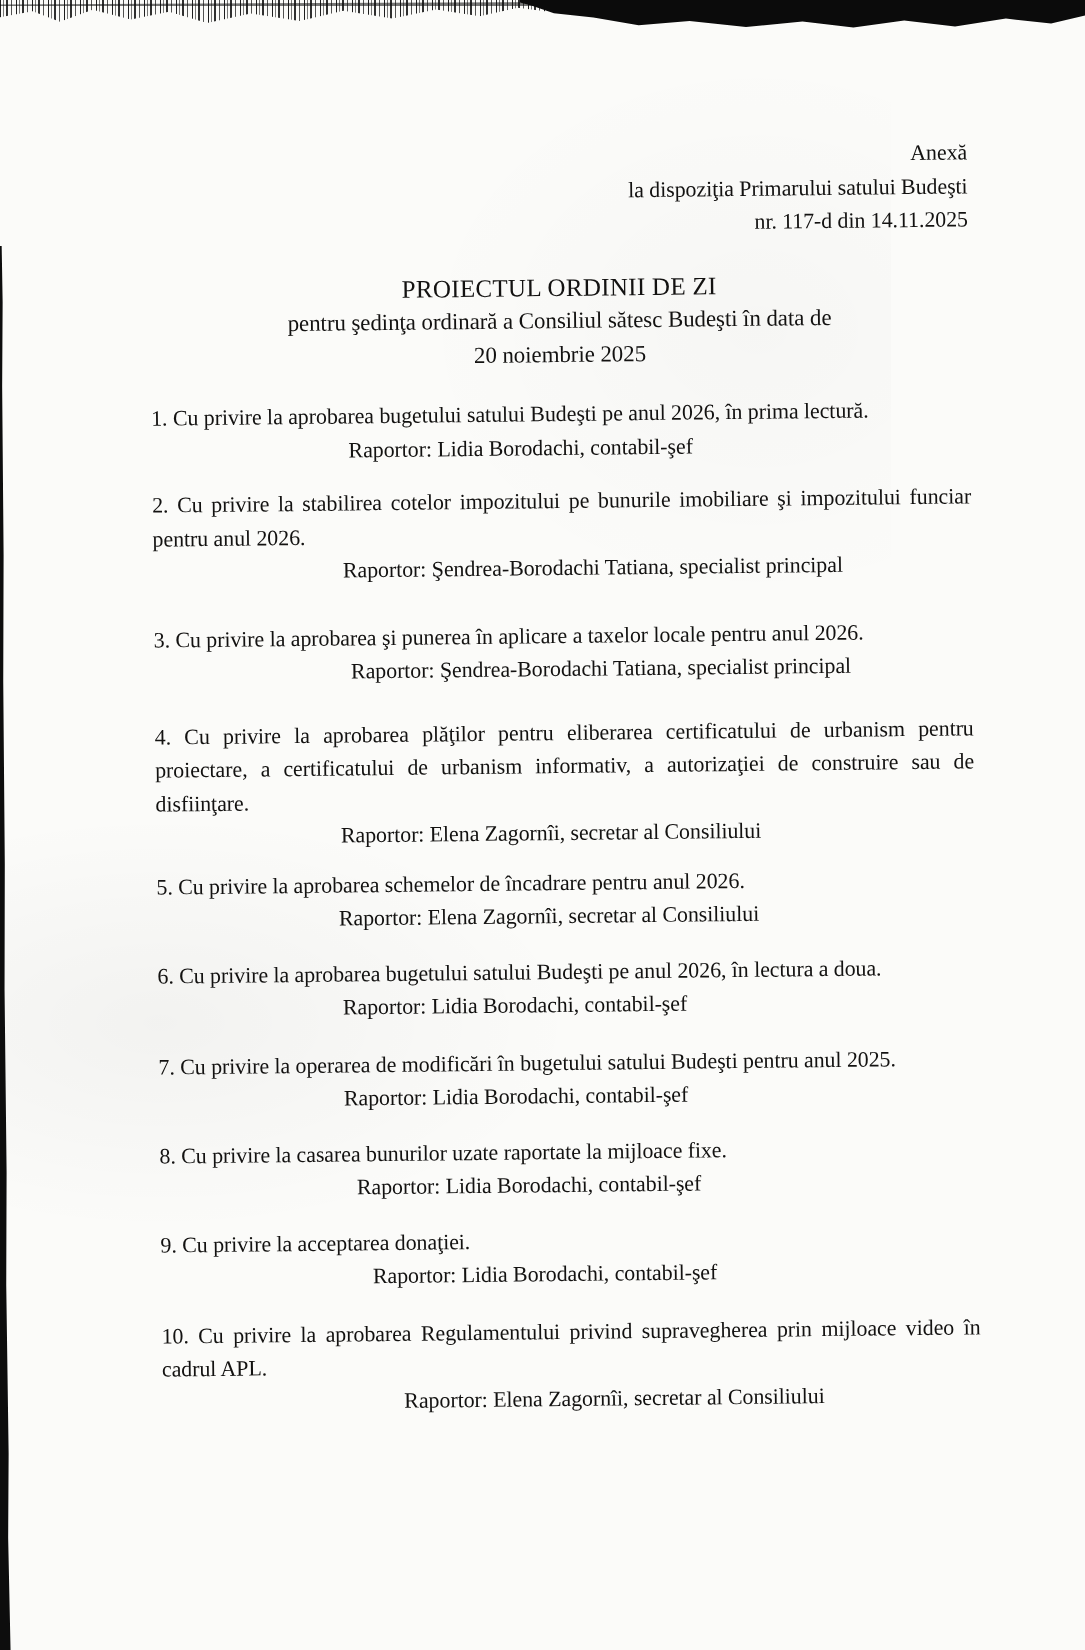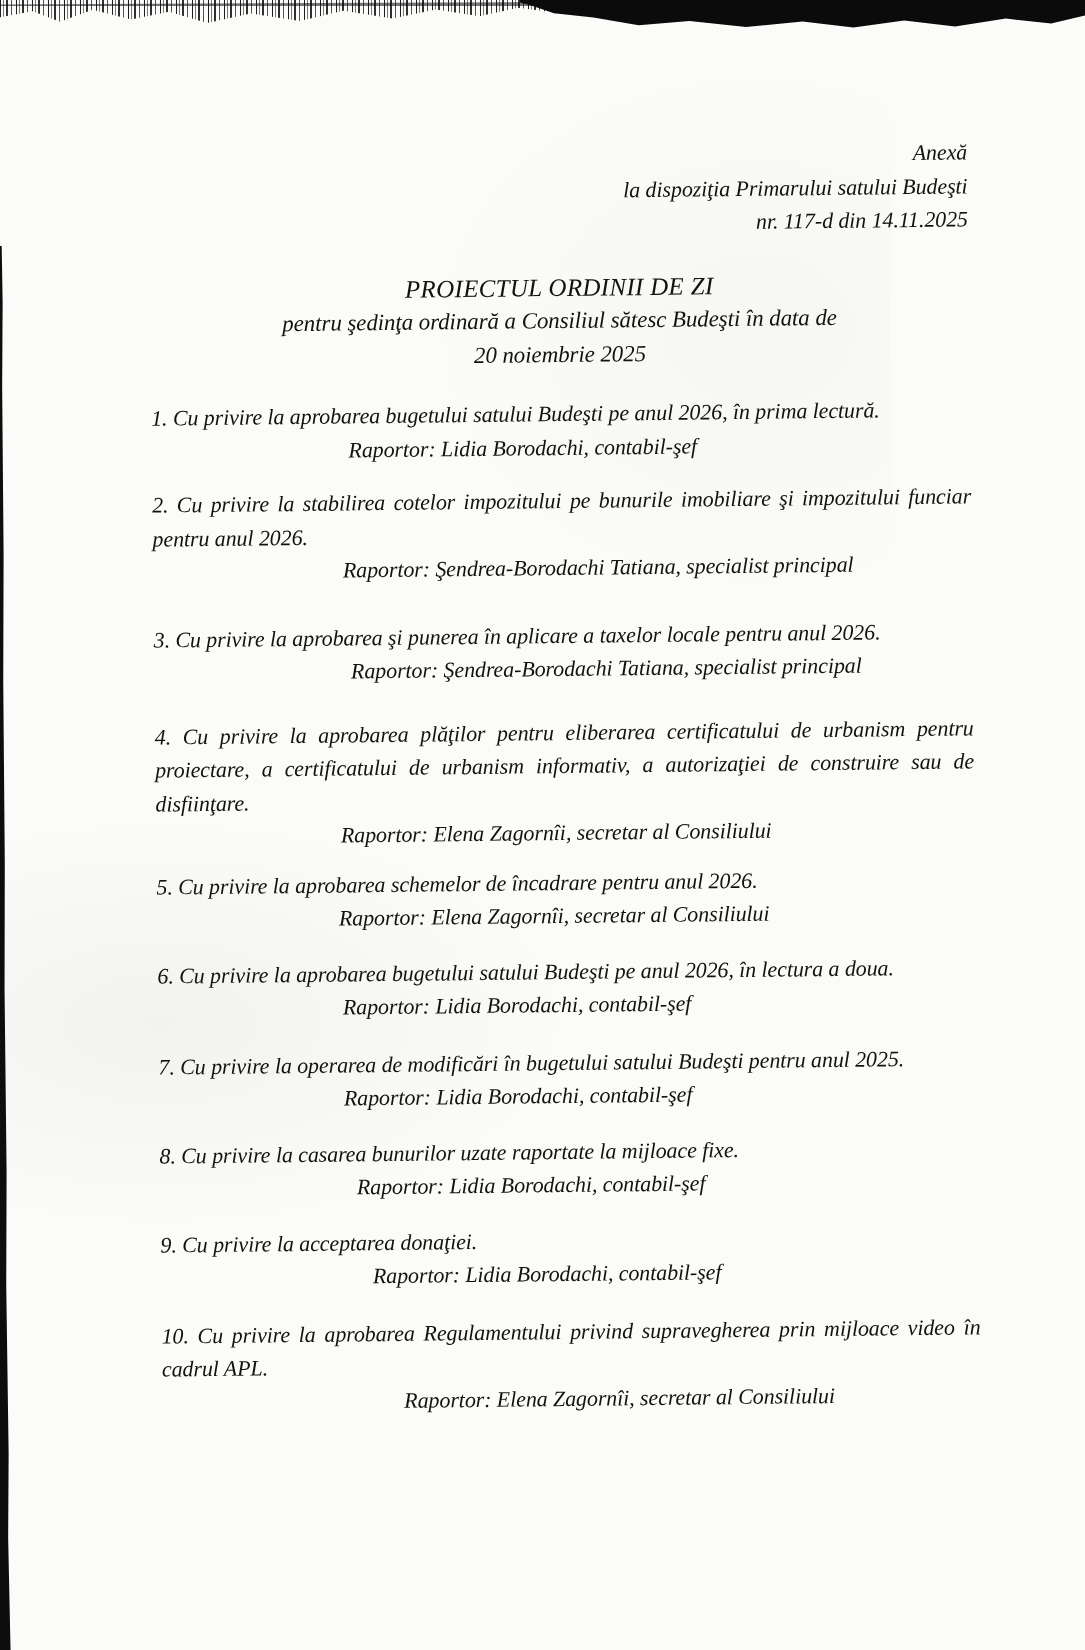--- a/index.html
+++ b/index.html
@@ -2,21 +2,21 @@
 <html><head>
 <meta charset="utf-8">
 <style>
   html,body{margin:0;padding:0;}
   body{
     width:1085px;height:1650px;overflow:hidden;position:relative;
     background:#fbfbf9;
     font-family:"Liberation Serif","DejaVu Serif",serif;
     color:#131211;
   }
-  .page{position:relative;width:891px;height:1650px;font-style:italic;}
+  .page{position:relative;width:891px;height:1650px;}
   
   .page::before{
     content:"";position:absolute;inset:0;pointer-events:none;
     background:
       radial-gradient(ellipse 600px 300px at 18% 62%, rgba(0,0,0,0.035), transparent 70%),
       radial-gradient(ellipse 500px 400px at 85% 20%, rgba(0,0,0,0.02), transparent 70%);
   }
 
   
   .scan-top-left{

